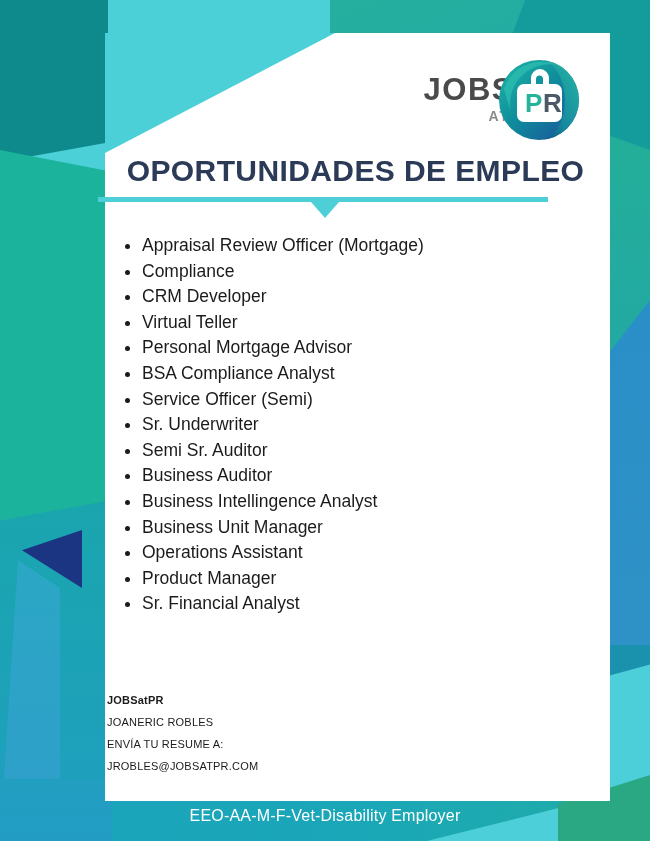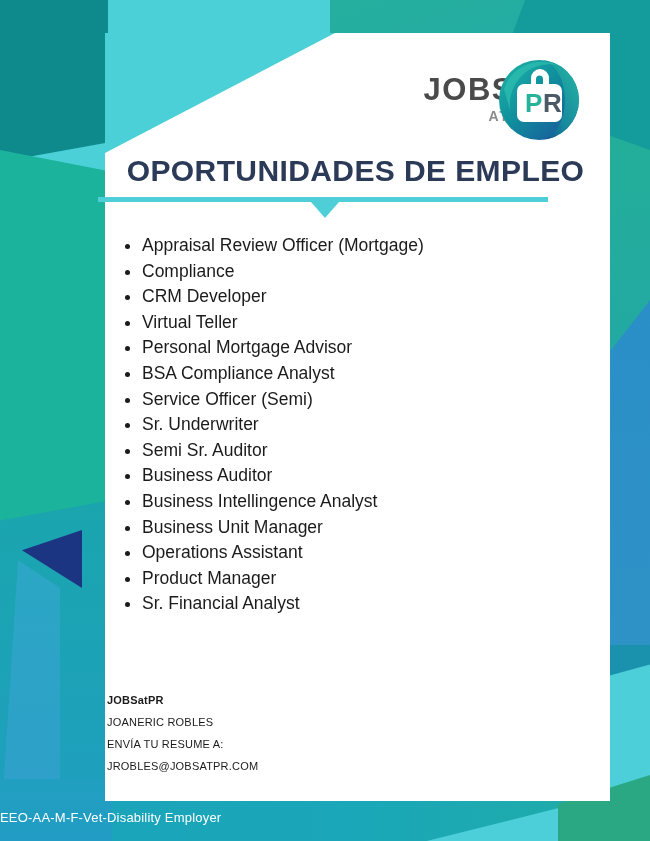--- a/index.html
+++ b/index.html
@@ -245,21 +245,22 @@
     letter-spacing: 0.2px;
     margin-top: 16px;
   }
   .contact .name { font-weight: bold; }
 
   
   .footer-text {
     position: absolute;
     left: 0; right: 0;
     bottom: 16px;
-    font-size: 13px;
+    text-align: center;
+    font-size: 16px;
     color: #ffffff;
     letter-spacing: 0.2px;
     z-index: 5;
   }
 </style>
 </head>
 <body>
 
 <div class="poster">
 

